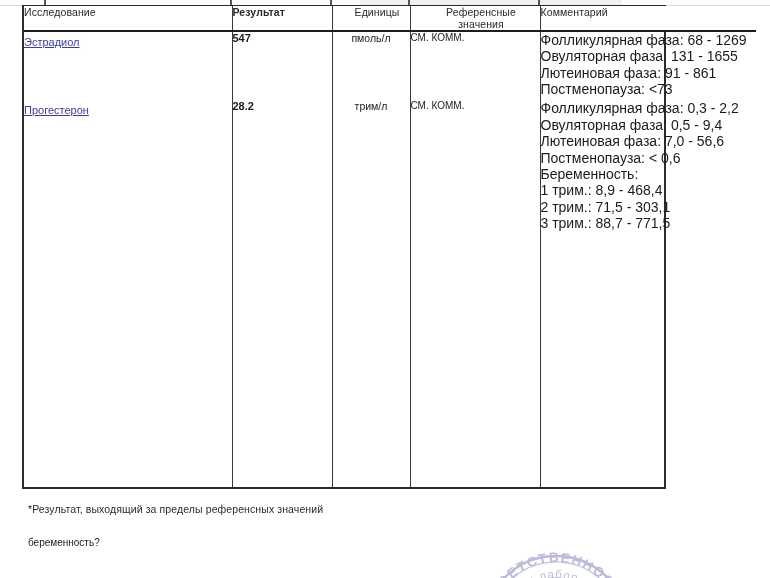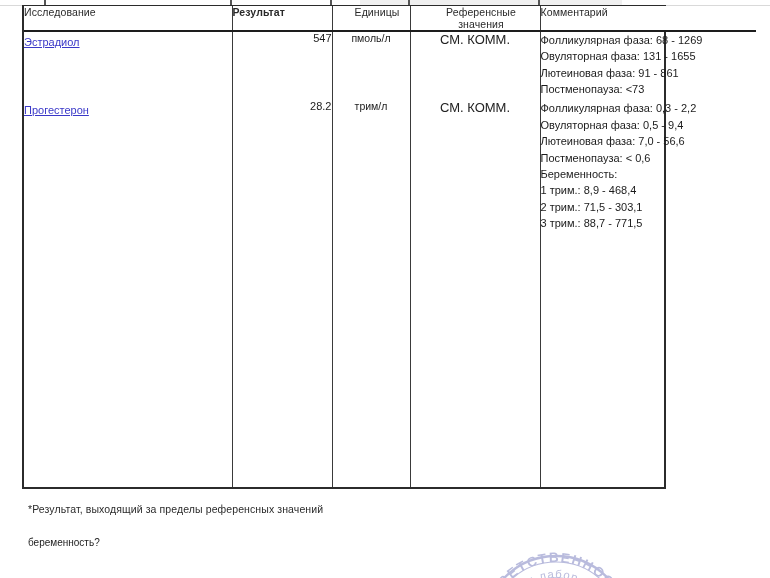--- a/index.html
+++ b/index.html
@@ -90,40 +90,38 @@
   
   col.c1 { width: 208px; }
   col.c2 { width: 100px; }
   col.c3 { width: 78px; }
   col.c4 { width: 130px; }
   col.c5 { width: 216px; }
 
   td.cell-name { padding: 9px 0 0 7px; }
   td.cell-result {
     padding: 9px 10px 0 0;
-    text-align: right;
     font-size: 11px;
-    font-weight: normal;
+    font-weight: bold;
     color: #1b1b1b;
   }
   td.cell-units {
     padding: 9px 0 0 0;
     text-align: center;
     font-size: 10.5px;
     color: #222;
   }
   td.cell-ref {
     padding: 9px 0 0 0;
-    text-align: center;
-    font-size: 13px;
+    font-size: 10px;
     color: #222;
   }
   td.cell-comment {
     padding: 8px 0 0 8px;
-    font-size: 11px;
+    font-size: 14px;
     color: #1b1b1b;
     line-height: 16.4px;
   }
 
   a.analyte {
     color: #3a38c8;
     text-decoration: underline;
     font-size: 11px;
     cursor: pointer;
   }

